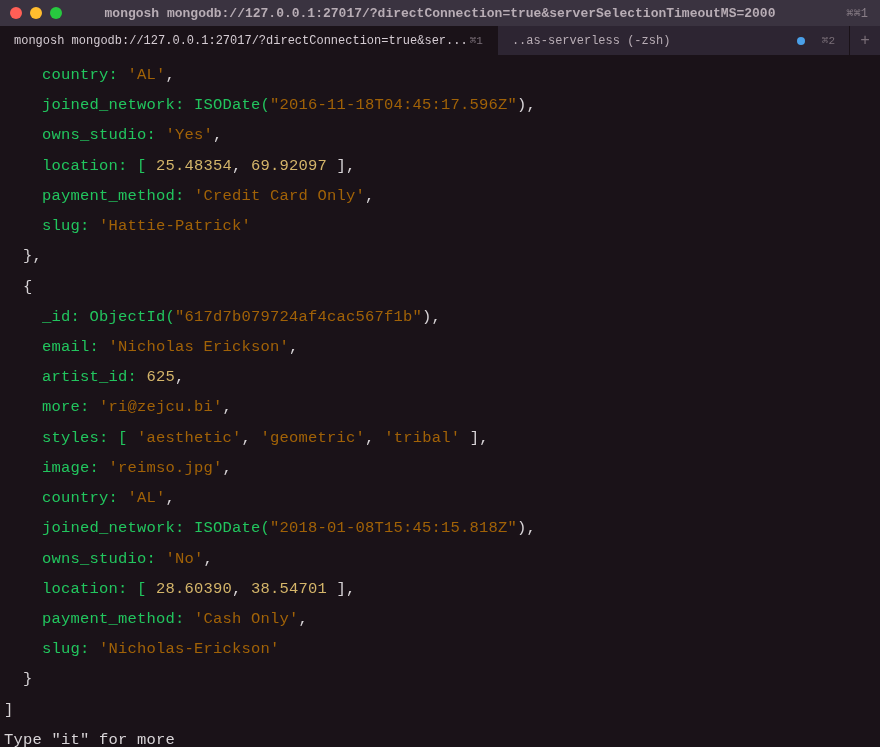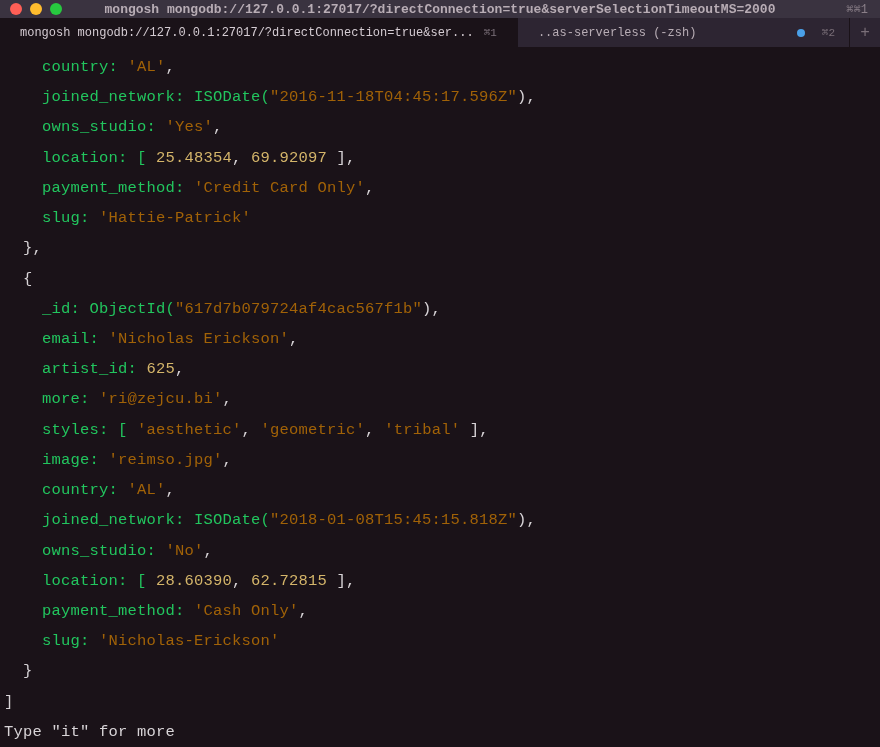--- a/index.html
+++ b/index.html
@@ -6,21 +6,21 @@
     body {
       font-family: Menlo, Monaco, 'Courier New', monospace;
       background: #1a1218;
       width: 880px;
       height: 747px;
       overflow: hidden;
       font-size: 15px;
     }
     .title-bar {
       background: #3a3340;
-      height: 18px;
+      height: 26px;
       display: flex;
       align-items: center;
       padding: 0 10px;
       position: relative;
     }
     .traffic-lights {
       display: flex;
       gap: 8px;
       align-items: center;
     }
@@ -50,24 +50,24 @@
     .tab-bar {
       background: #2d2532;
       height: 30px;
       display: flex;
       align-items: stretch;
       border-bottom: 1px solid #1a1218;
     }
     .tab {
       display: flex;
       align-items: center;
-      padding: 0 20px;
+      padding: 0 14px;
       color: #b8adb5;
       font-size: 12px;
-      gap: 10px;
+      gap: 2px;
       cursor: pointer;
       border-right: 1px solid #1a1218;
     }
     .tab.active {
       background: #1a1218;
       color: #d5ccd3;
     }
     .tab.second { flex: 1; justify-content: flex-start; position: relative; }
     .tab-label { white-space: nowrap; }
     .tab-shortcut { color: #7a6f78; font-size: 11px; }
@@ -140,20 +140,20 @@
 <span class="p">  {</span>
 <span class="k">    _id: ObjectId(</span><span class="s">"617d7b079724af4cac567f1b"</span><span class="p">),</span>
 <span class="k">    email: </span><span class="s">'Nicholas Erickson'</span><span class="p">,</span>
 <span class="k">    artist_id: </span><span class="n">625</span><span class="p">,</span>
 <span class="k">    more: </span><span class="s">'ri@zejcu.bi'</span><span class="p">,</span>
 <span class="k">    styles: [ </span><span class="s">'aesthetic'</span><span class="p">, </span><span class="s">'geometric'</span><span class="p">, </span><span class="s">'tribal'</span><span class="p"> ],</span>
 <span class="k">    image: </span><span class="s">'reimso.jpg'</span><span class="p">,</span>
 <span class="k">    country: </span><span class="s">'AL'</span><span class="p">,</span>
 <span class="k">    joined_network: ISODate(</span><span class="s">"2018-01-08T15:45:15.818Z"</span><span class="p">),</span>
 <span class="k">    owns_studio: </span><span class="s">'No'</span><span class="p">,</span>
-<span class="k">    location: [ </span><span class="n">28.60390</span><span class="p">, </span><span class="n">62.72815</span><span class="p"> ],</span>
+<span class="k">    location: [ </span><span class="n">28.60390</span><span class="p">, </span><span class="n">38.54701</span><span class="p"> ],</span>
 <span class="k">    payment_method: </span><span class="s">'Cash Only'</span><span class="p">,</span>
 <span class="k">    slug: </span><span class="s">'Nicholas-Erickson'</span>
 <span class="p">  }</span>
 <span class="p">]</span>
 <span class="p">Type "it" for more</span></pre>
 
 </div>
 
 </body></html>

